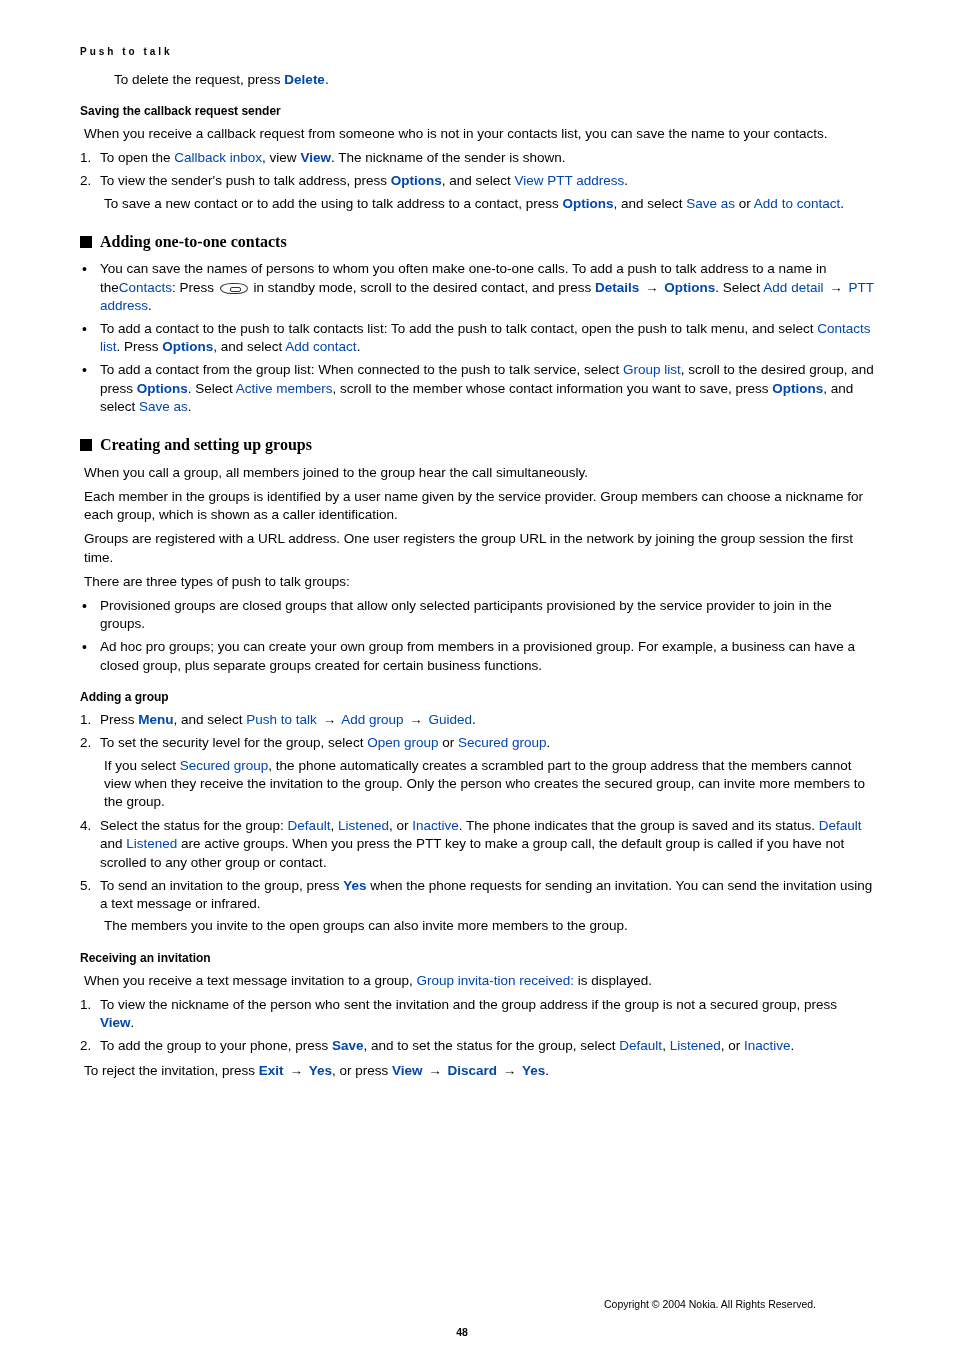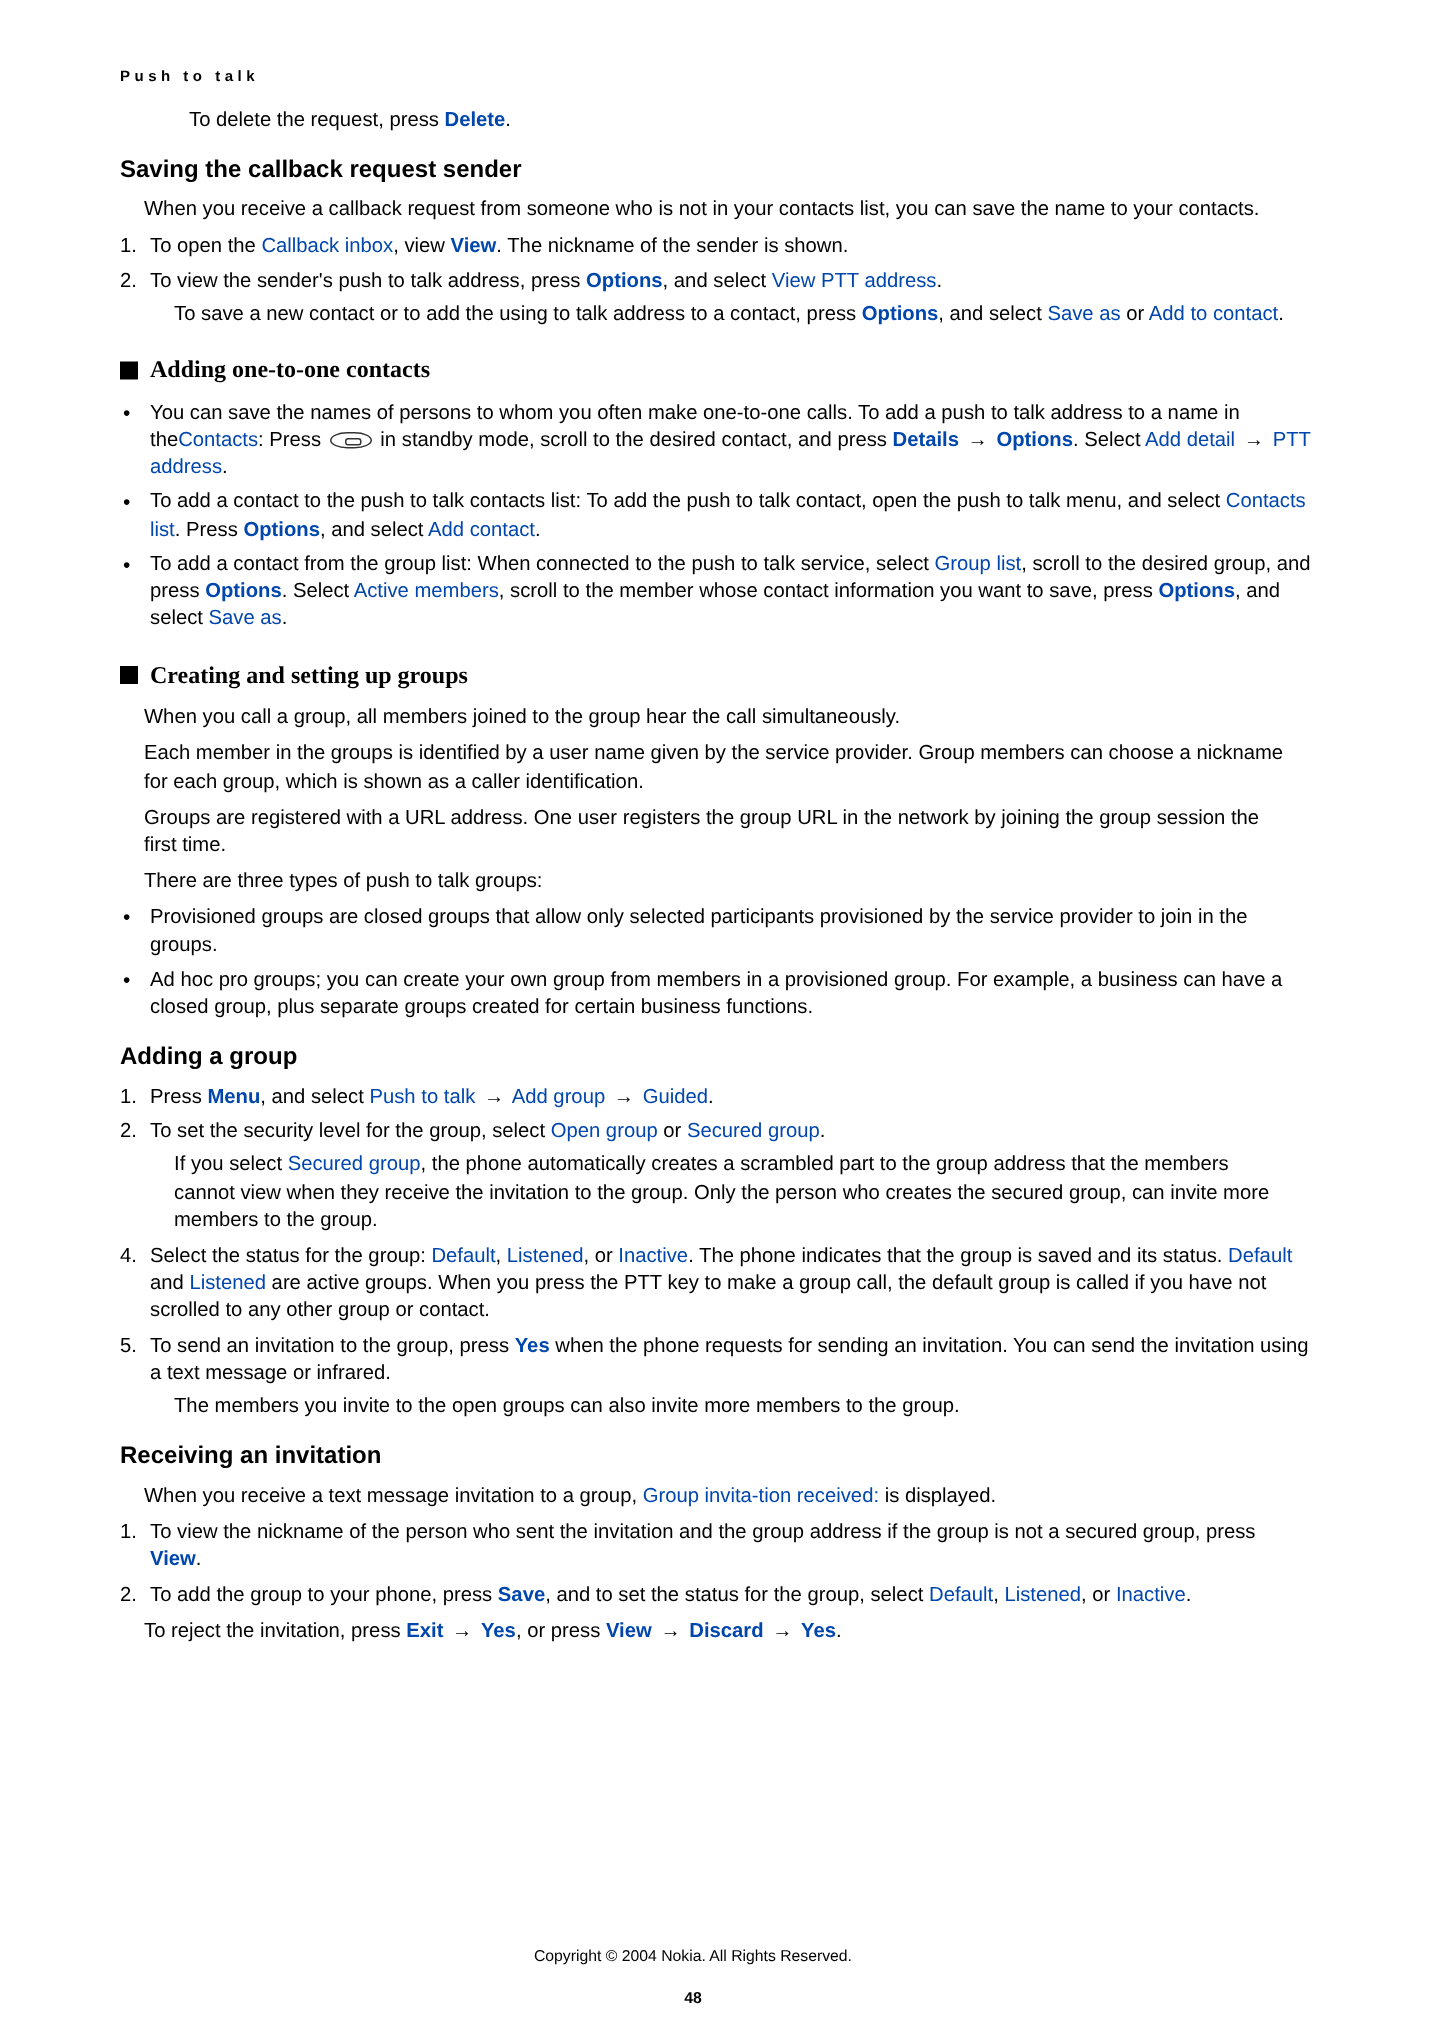--- a/index.html
+++ b/index.html
@@ -30,26 +30,26 @@
     gap: 8px;
     font-family: Liberation Serif, serif;
   }
   h2.section .sq {
     display: inline-block;
     width: 12px;
     height: 12px;
     background: #000;
   }
   h3.subsection {
-    font-size: 16px;
+    font-size: 12px;
     font-weight: bold;
     margin-top: 14px;
     margin-bottom: 6px;
   }
-  p { margin: 6px 16px; }
+  p { margin: 6px 4px; }
   .indent { padding-left: 30px; }
   ul, ol { list-style: none; margin: 4px 0; }
   ul li, ol li {
     position: relative;
     padding-left: 20px;
     margin: 5px 0;
   }
   ul.bullets > li::before {
     content: "•";
     position: absolute;
@@ -81,24 +81,24 @@
     left: 9px; top: 3px;
     width: 9px; height: 3px;
     border: 1px solid #333;
     border-radius: 2px;
   }
   .footer {
     position: absolute;
     width: 924px;
     left: 0;
     bottom: 40px;
-    padding: 0 80px;
+    padding: 0 108px;
     font-size: 10.5px;
     display: flex;
-    justify-content: center;
+    justify-content: flex-end;
   }
   .footer .pg {
     font-weight: bold;
     position: absolute;
     left: 50%;
     transform: translateX(-50%);
     margin-top: 28px;
   }
   .sub-p { padding-left: 20px; margin-top: 4px; }
 </style>

